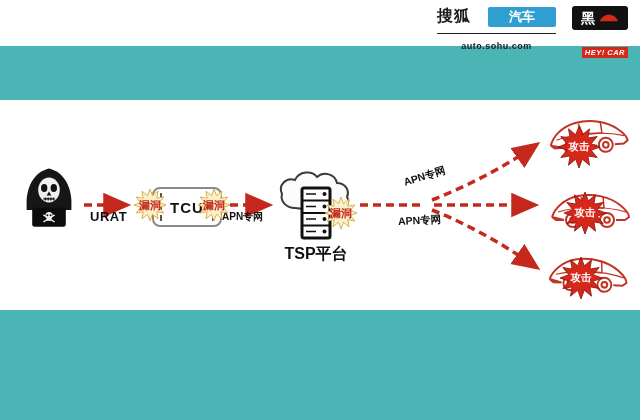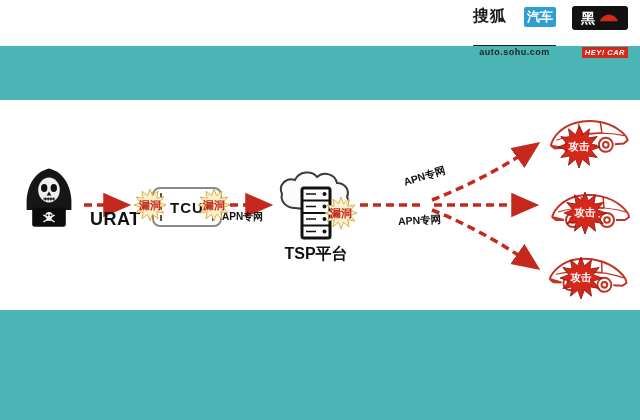--- a/index.html
+++ b/index.html
@@ -4,22 +4,22 @@
 <style>
   html,body{margin:0;padding:0;background:#e8e8e8;}
   .canvas{position:relative;width:640px;height:420px;overflow:hidden;background:#4bb4b4;font-family:"Liberation Sans","DejaVu Sans",sans-serif;}
 
   
   .header{position:absolute;top:0;left:0;width:640px;height:46px;background:#ffffff;z-index:5;}
   .logo-group{position:absolute;right:12px;top:6px;display:flex;gap:16px;align-items:flex-start;}
   .sohu{text-align:center;}
   .sohu-row{display:flex;align-items:center;gap:17px;justify-content:center;}
   .sohu-brand{font-weight:bold;font-size:16px;color:#1a1a1a;letter-spacing:1px;}
-  .sohu-prod{font-weight:bold;font-size:13px;color:#fff;background:#2e9fd0;padding:1px 3px;border-radius:2px;}
-  .sohu-domain{font-size:9px;font-weight:bold;color:#222;letter-spacing:.5px;border-top:1.5px solid #222;margin-top:18px;padding-top:1px;}
+  .sohu-prod{font-weight:bold;font-size:13px;color:#fff;background:#2e9fd0;padding:1px 21px;border-radius:2px;}
+  .sohu-domain{font-size:9px;font-weight:bold;color:#222;letter-spacing:.5px;border-top:1.5px solid #222;margin-top:6px;padding-top:7px;}
   .heycar{text-align:right;}
   .heycar-box{width:56px;height:24px;background:#111;border-radius:3px;display:flex;align-items:center;justify-content:center;gap:4px;}
   .heycar-glyph{color:#fff;font-weight:bold;font-size:14px;line-height:1;}
   .heycar-car{width:20px;height:10px;display:block;}
   .heycar-tag{display:inline-block;background:#d6281a;color:#fff;font-weight:bold;font-style:italic;font-size:7.5px;padding:1px 3px;margin-top:17px;letter-spacing:.5px;}
 
   
   .band{position:absolute;top:100px;left:0;width:640px;height:210px;background:#ffffff;z-index:1;}
   .arrows{position:absolute;top:0;left:0;width:640px;height:420px;z-index:2;pointer-events:none;}
   .arrows .dash{stroke:#c5281c;stroke-width:3.5;stroke-dasharray:8 5;fill:none;}
@@ -31,21 +31,21 @@
   .car-2{left:548px;top:184px;}
   .car-3{left:546px;top:248px;transform:rotate(3deg);}
 
   .tcu{position:absolute;left:152px;top:187px;width:66px;height:36px;background:#fff;border:2px solid #8a8a8a;border-radius:8px;z-index:3;display:flex;align-items:center;justify-content:center;}
   .tcu::before,.tcu::after{content:"";position:absolute;top:4px;bottom:4px;border-left:2px dashed #555;}
   .tcu::before{left:6px;}
   .tcu::after{right:6px;}
   .tcu-text{font-weight:bold;font-size:15px;color:#111;letter-spacing:1px;}
 
   .label{position:absolute;font-weight:bold;color:#111;z-index:4;white-space:nowrap;}
-  .lbl-urat{left:90px;top:209px;font-size:18px;letter-spacing:.5px;}
+  .lbl-urat{left:90px;top:209px;font-size:13px;letter-spacing:.5px;}
   .lbl-apn-mid{left:222px;top:210px;font-size:10px;}
   .lbl-tsp{left:272px;top:244px;width:88px;text-align:center;font-size:16px;}
   .lbl-apn-top{left:404px;top:176px;font-size:10.5px;transform:rotate(-17deg);transform-origin:left center;}
   .lbl-apn-bot{left:398px;top:215px;font-size:10.5px;transform:rotate(-3deg);transform-origin:left center;}
 
   .badge{position:absolute;z-index:6;}
   .badge svg{position:absolute;inset:0;width:100%;height:100%;}
   .badge span{position:absolute;inset:0;display:flex;align-items:center;justify-content:center;font-weight:bold;font-family:Liberation Mono, monospace;}
   .vuln{width:32px;height:32px;}
   .vuln use{fill:#f9f1cc;stroke:#dcae3c;stroke-width:3;}

